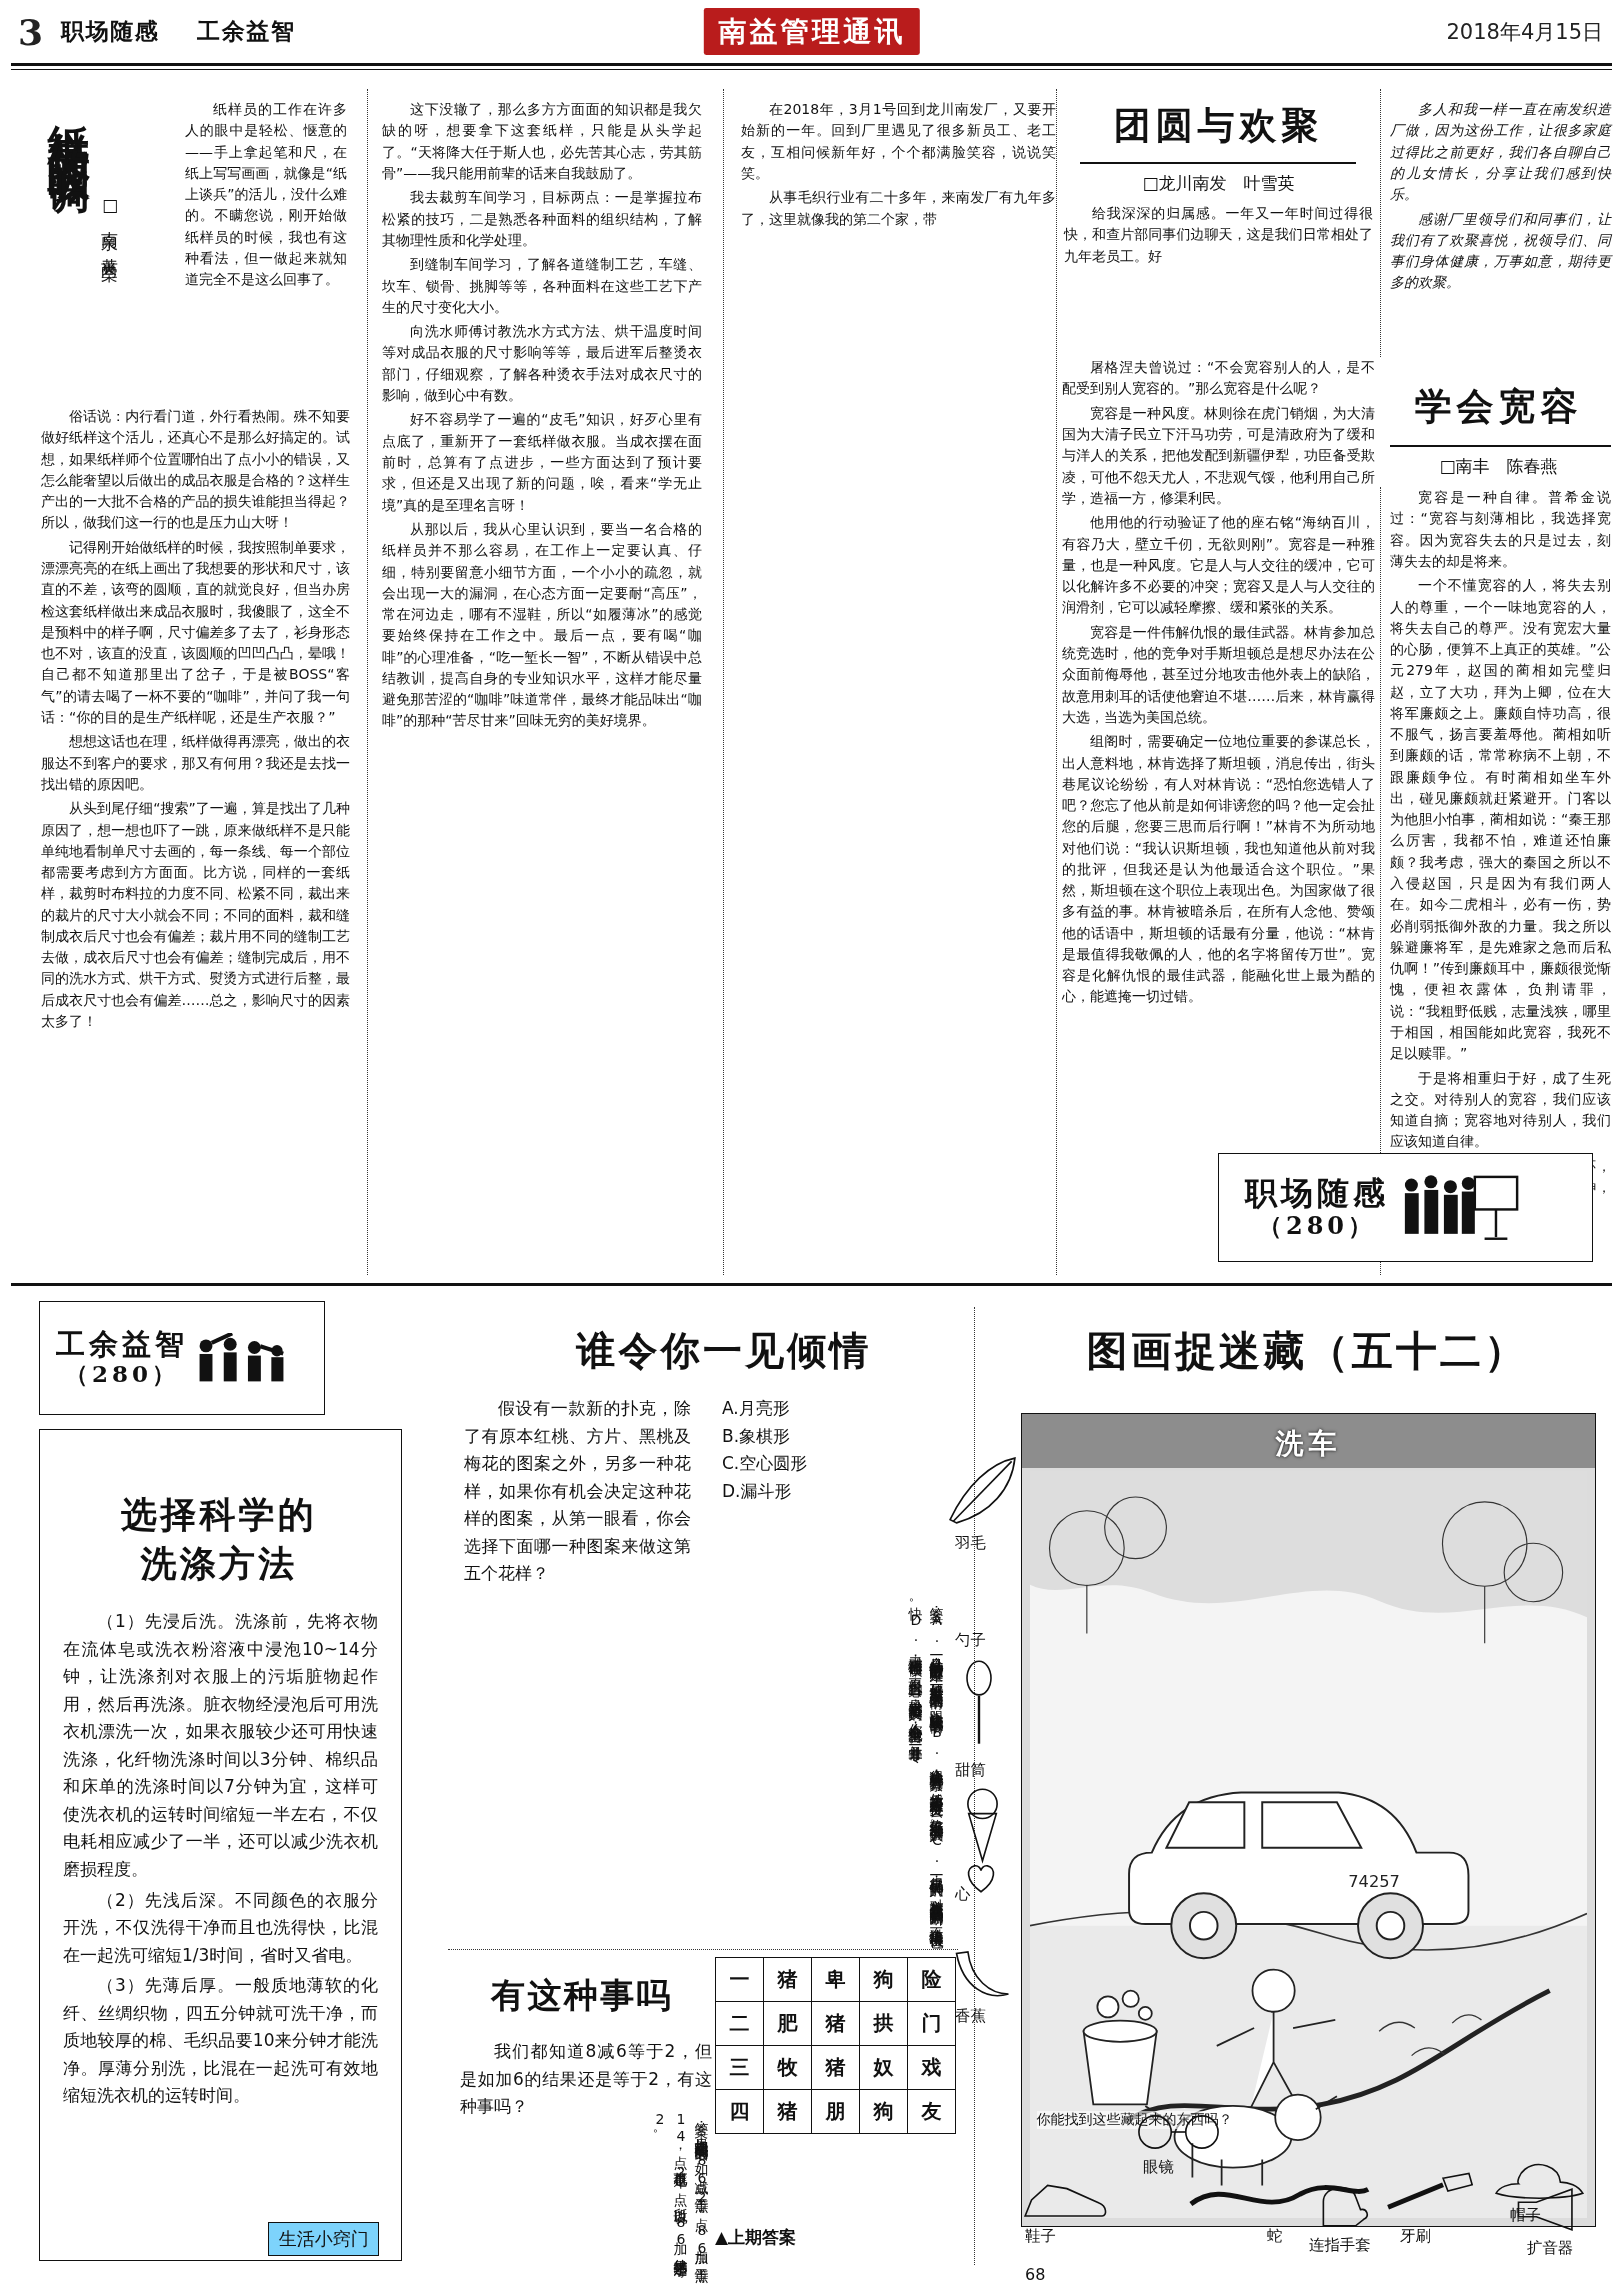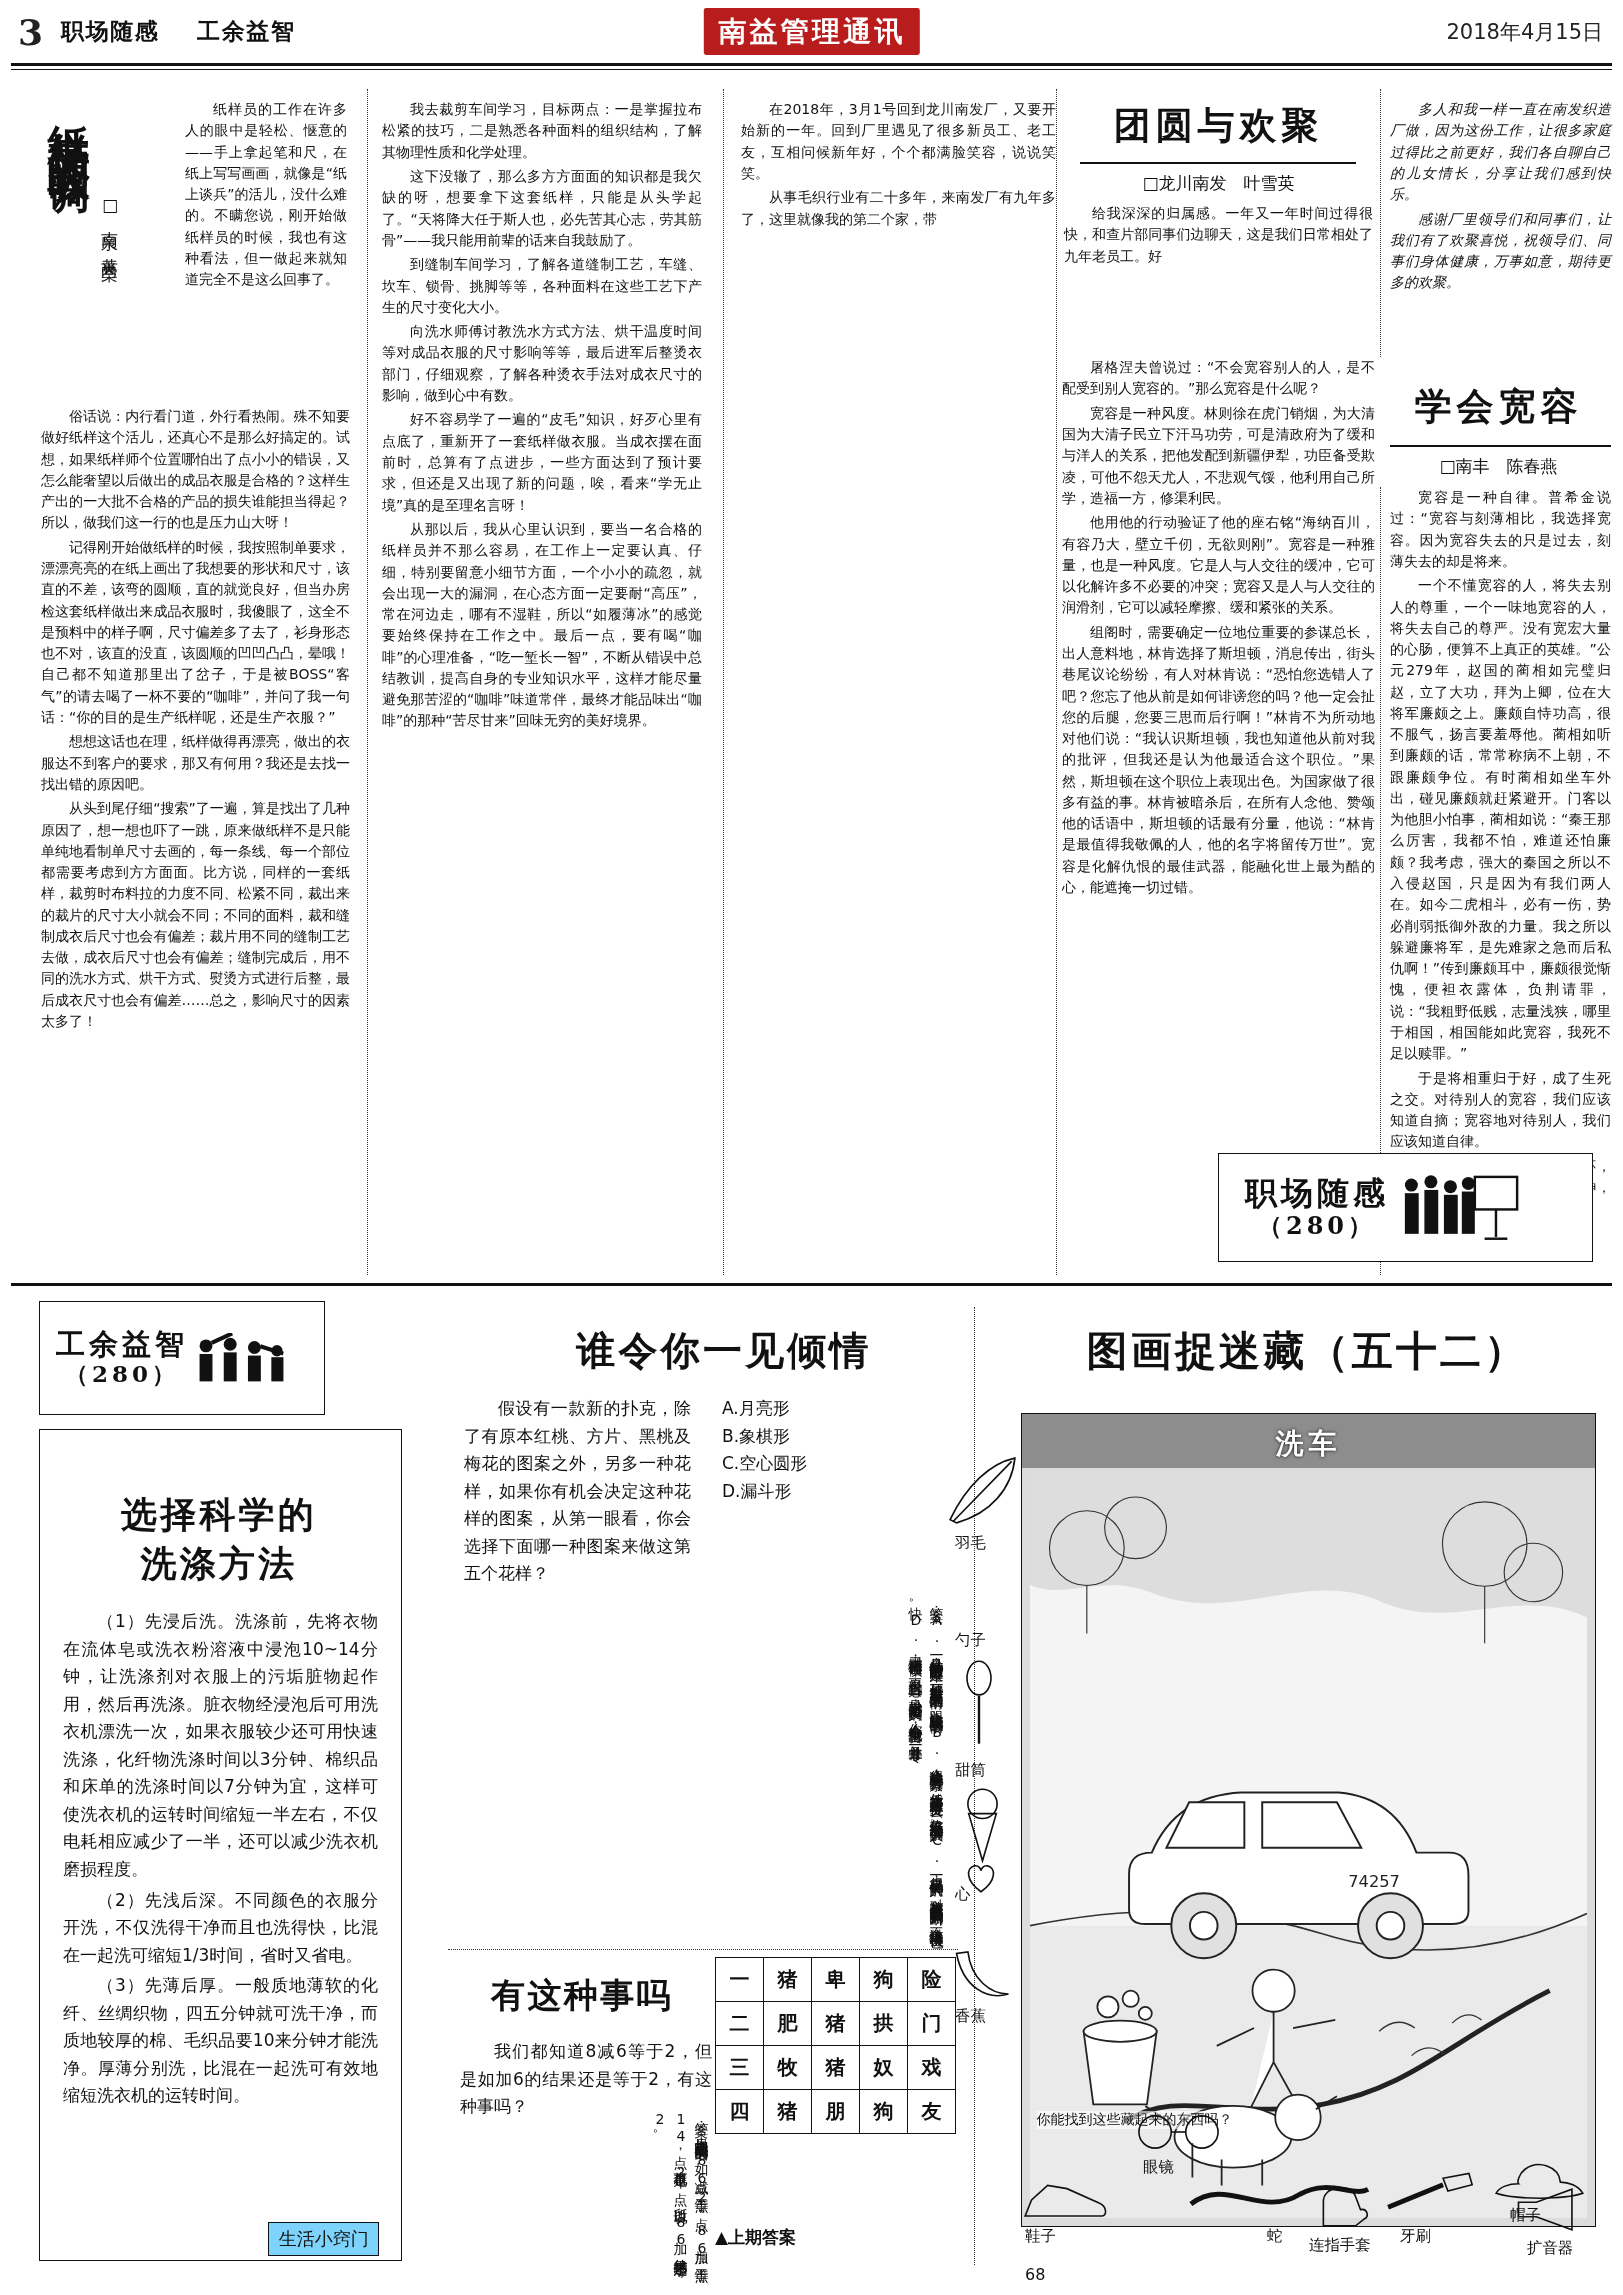--- a/index.html
+++ b/index.html
@@ -140,22 +140,22 @@
   <div class="col" style="left:41px; top:406px; width:309px;">
     <p>俗话说：内行看门道，外行看热闹。殊不知要做好纸样这个活儿，还真心不是那么好搞定的。试想，如果纸样师个位置哪怕出了点小小的错误，又怎么能奢望以后做出的成品衣服是合格的？这样生产出的一大批不合格的产品的损失谁能担当得起？所以，做我们这一行的也是压力山大呀！</p>
     <p>记得刚开始做纸样的时候，我按照制单要求，漂漂亮亮的在纸上画出了我想要的形状和尺寸，该直的不差，该弯的圆顺，直的就觉良好，但当办房检这套纸样做出来成品衣服时，我傻眼了，这全不是预料中的样子啊，尺寸偏差多了去了，衫身形态也不对，该直的没直，该圆顺的凹凹凸凸，晕哦！自己都不知道那里出了岔子，于是被BOSS“客气”的请去喝了一杯不要的“咖啡”，并问了我一句话：“你的目的是生产纸样呢，还是生产衣服？”</p>
     <p>想想这话也在理，纸样做得再漂亮，做出的衣服达不到客户的要求，那又有何用？我还是去找一找出错的原因吧。</p>
     <p>从头到尾仔细“搜索”了一遍，算是找出了几种原因了，想一想也吓了一跳，原来做纸样不是只能单纯地看制单尺寸去画的，每一条线、每一个部位都需要考虑到方方面面。比方说，同样的一套纸样，裁剪时布料拉的力度不同、松紧不同，裁出来的裁片的尺寸大小就会不同；不同的面料，裁和缝制成衣后尺寸也会有偏差；裁片用不同的缝制工艺去做，成衣后尺寸也会有偏差；缝制完成后，用不同的洗水方式、烘干方式、熨烫方式进行后整，最后成衣尺寸也会有偏差……总之，影响尺寸的因素太多了！</p>
   </div>
 
   <div class="vrule" style="left:367px; top:89px; height:1186px;"></div>
 
   <div class="col" style="left:382px; top:99px; width:320px;">
+    <p>这下没辙了，那么多方方面面的知识都是我欠缺的呀，想要拿下这套纸样，只能是从头学起了。“天将降大任于斯人也，必先苦其心志，劳其筋骨”——我只能用前辈的话来自我鼓励了。</p>
     <p>我去裁剪车间学习，目标两点：一是掌握拉布松紧的技巧，二是熟悉各种面料的组织结构，了解其物理性质和化学处理。</p>
-    <p>这下没辙了，那么多方方面面的知识都是我欠缺的呀，想要拿下这套纸样，只能是从头学起了。“天将降大任于斯人也，必先苦其心志，劳其筋骨”——我只能用前辈的话来自我鼓励了。</p>
     <p>到缝制车间学习，了解各道缝制工艺，车缝、坎车、锁骨、挑脚等等，各种面料在这些工艺下产生的尺寸变化大小。</p>
     <p>向洗水师傅讨教洗水方式方法、烘干温度时间等对成品衣服的尺寸影响等等，最后进军后整烫衣部门，仔细观察，了解各种烫衣手法对成衣尺寸的影响，做到心中有数。</p>
     <p>好不容易学了一遍的“皮毛”知识，好歹心里有点底了，重新开了一套纸样做衣服。当成衣摆在面前时，总算有了点进步，一些方面达到了预计要求，但还是又出现了新的问题，唉，看来“学无止境”真的是至理名言呀！</p>
     <p>从那以后，我从心里认识到，要当一名合格的纸样员并不那么容易，在工作上一定要认真、仔细，特别要留意小细节方面，一个小小的疏忽，就会出现一大的漏洞，在心态方面一定要耐“高压”，常在河边走，哪有不湿鞋，所以“如履薄冰”的感觉要始终保持在工作之中。最后一点，要有喝“咖啡”的心理准备，“吃一堑长一智”，不断从错误中总结教训，提高自身的专业知识水平，这样才能尽量避免那苦涩的“咖啡”味道常伴，最终才能品味出“咖啡”的那种“苦尽甘来”回味无穷的美好境界。</p>
   </div>
 
   <div class="vrule" style="left:723px; top:89px; height:1186px;"></div>
 
   <div class="col" style="left:741px; top:99px; width:315px;">
     <p>在2018年，3月1号回到龙川南发厂，又要开始新的一年。回到厂里遇见了很多新员工、老工友，互相问候新年好，个个都满脸笑容，说说笑笑。</p>
@@ -180,20 +180,21 @@
   </div>
 
   <div class="headline" style="left:1380px; top:382px; width:237px; font-size:37px; letter-spacing:4.9px;">学会宽容</div>
   <div class="solidrule" style="left:1390px; top:445px; width:221px; height:2.4px;"></div>
   <div style="position:absolute; left:1380px; top:455px; width:237px; text-align:center; font-size:17px;">□南丰　陈春燕</div>
 
   <div class="col" style="left:1062px; top:357px; width:313px;">
     <p>屠格涅夫曾说过：“不会宽容别人的人，是不配受到别人宽容的。”那么宽容是什么呢？</p>
     <p>宽容是一种风度。林则徐在虎门销烟，为大清国为大清子民立下汗马功劳，可是清政府为了缓和与洋人的关系，把他发配到新疆伊犁，功臣备受欺凌，可他不怨天尤人，不悲观气馁，他利用自己所学，造福一方，修渠利民。</p>
     <p>他用他的行动验证了他的座右铭“海纳百川，有容乃大，壁立千仞，无欲则刚”。宽容是一种雅量，也是一种风度。它是人与人交往的缓冲，它可以化解许多不必要的冲突；宽容又是人与人交往的润滑剂，它可以减轻摩擦、缓和紧张的关系。</p>
+    <p>宽容是一件伟解仇恨的最佳武器。林肯参加总统竞选时，他的竞争对手斯坦顿总是想尽办法在公众面前侮辱他，甚至过分地攻击他外表上的缺陷，故意用刺耳的话使他窘迫不堪……后来，林肯赢得大选，当选为美国总统。</p>
     <p>组阁时，需要确定一位地位重要的参谋总长，出人意料地，林肯选择了斯坦顿，消息传出，街头巷尾议论纷纷，有人对林肯说：“恐怕您选错人了吧？您忘了他从前是如何诽谤您的吗？他一定会扯您的后腿，您要三思而后行啊！”林肯不为所动地对他们说：“我认识斯坦顿，我也知道他从前对我的批评，但我还是认为他最适合这个职位。”果然，斯坦顿在这个职位上表现出色。为国家做了很多有益的事。林肯被暗杀后，在所有人念他、赞颂他的话语中，斯坦顿的话最有分量，他说：“林肯是最值得我敬佩的人，他的名字将留传万世”。宽容是化解仇恨的最佳武器，能融化世上最为酷的心，能遮掩一切过错。</p>
   </div>
 
   <div class="col" style="left:1390px; top:487px; width:221px;">
     <p>宽容是一种自律。普希金说过：“宽容与刻薄相比，我选择宽容。因为宽容失去的只是过去，刻薄失去的却是将来。</p>
     <p>一个不懂宽容的人，将失去别人的尊重，一个一味地宽容的人，将失去自己的尊严。没有宽宏大量的心肠，便算不上真正的英雄。”公元279年，赵国的蔺相如完璧归赵，立了大功，拜为上卿，位在大将军廉颇之上。廉颇自恃功高，很不服气，扬言要羞辱他。蔺相如听到廉颇的话，常常称病不上朝，不跟廉颇争位。有时蔺相如坐车外出，碰见廉颇就赶紧避开。门客以为他胆小怕事，蔺相如说：“秦王那么厉害，我都不怕，难道还怕廉颇？我考虑，强大的秦国之所以不入侵赵国，只是因为有我们两人在。如今二虎相斗，必有一伤，势必削弱抵御外敌的力量。我之所以躲避廉将军，是先难家之急而后私仇啊！”传到廉颇耳中，廉颇很觉惭愧，便袒衣露体，负荆请罪，说：“我粗野低贱，志量浅狭，哪里于相国，相国能如此宽容，我死不足以赎罪。”</p>
     <p>于是将相重归于好，成了生死之交。对待别人的宽容，我们应该知道自摘；宽容地对待别人，我们应该知道自律。</p>
     <p>学会宽容。宽容是一种胸怀，一种风度，一种气魄，一种精神，一种自律。</p>
   </div>
 

